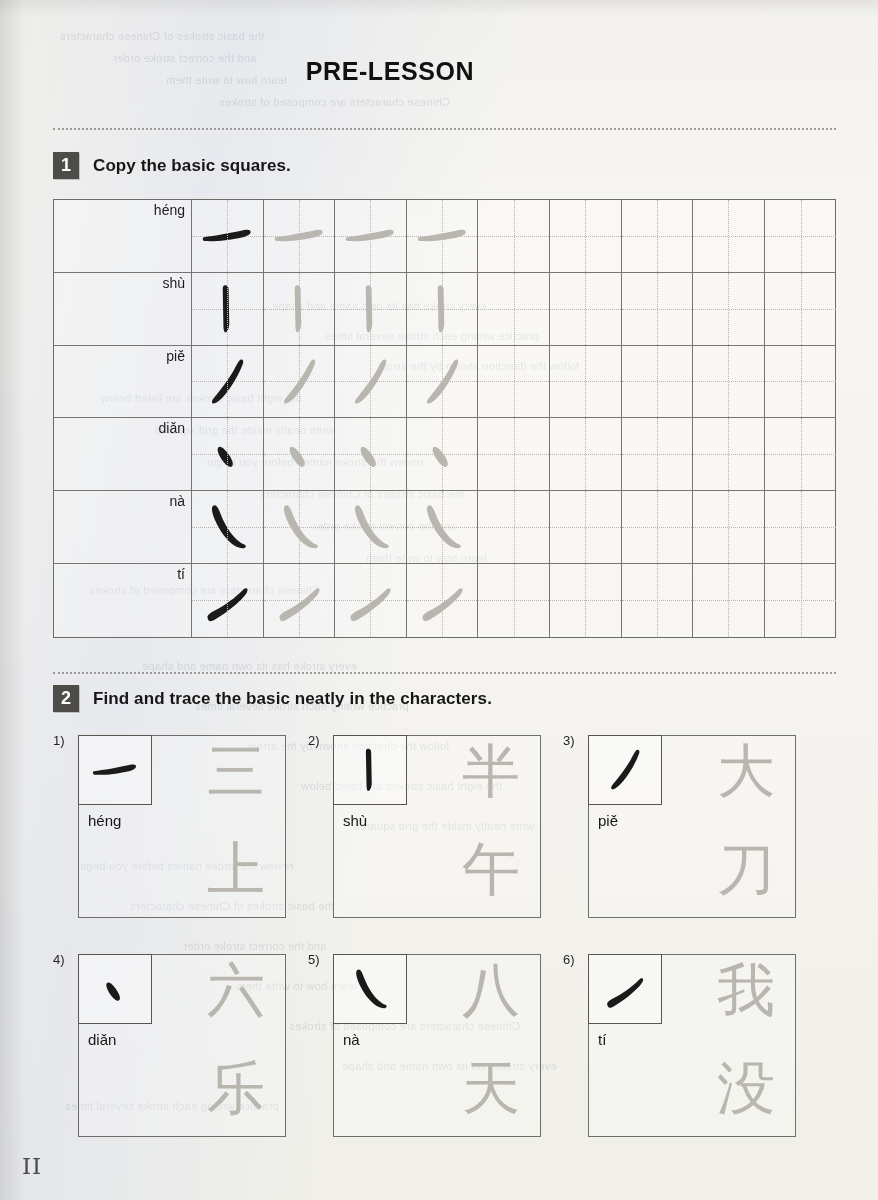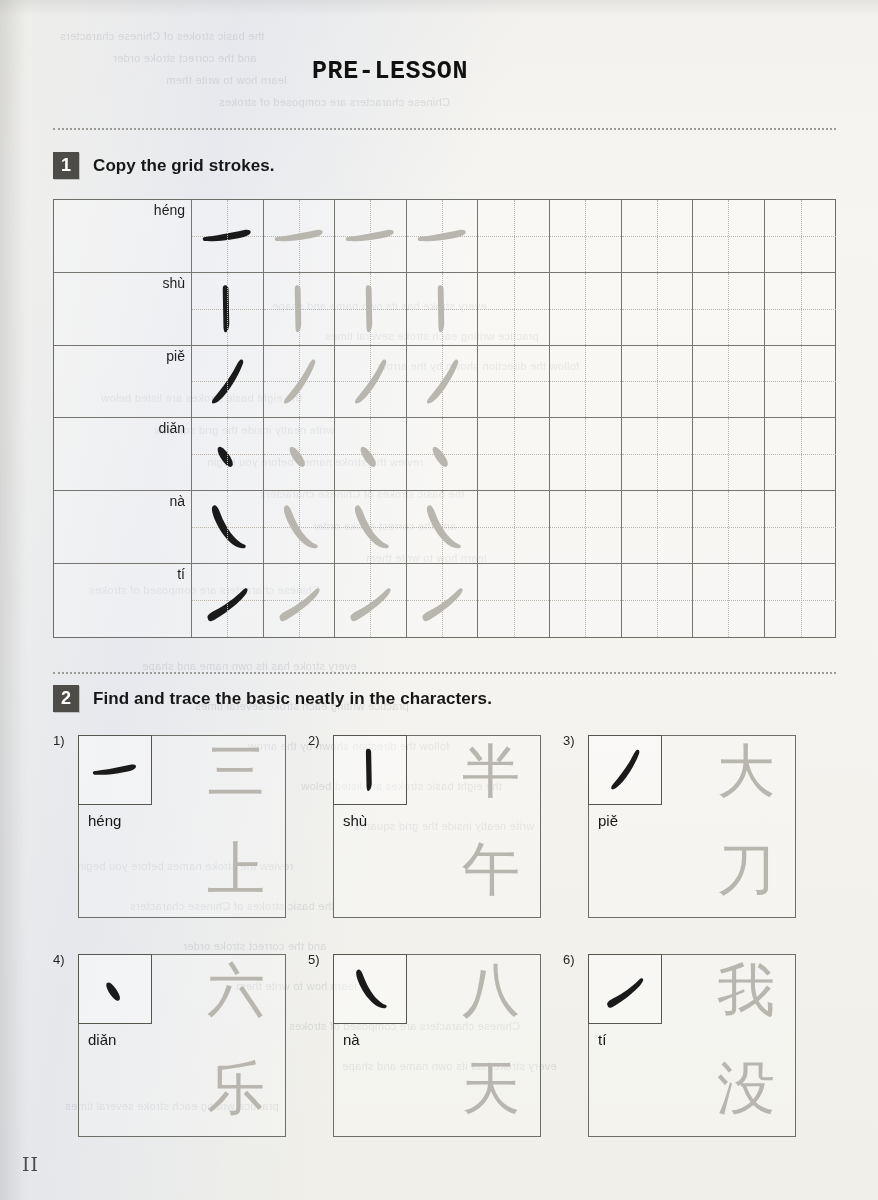--- a/index.html
+++ b/index.html
@@ -61,21 +61,20 @@
   #page-title {
     position: absolute;
     top: 57px;
     left: 0;
     width: 780px;
     text-align: center;
     font-size: 25px;
     font-weight: bold;
     letter-spacing: 0.6px;
     color: #111;
-    font-family: Liberation Mono, monospace;
   }
 
   .sep {
     position: absolute;
     height: 0;
     border-top: 2px dotted #8e8e88;
     opacity: 0.85;
   }
   #sep-top { left: 53px; width: 783px; top: 128px; }
   #sep-mid { left: 53px; width: 783px; top: 672px; }
@@ -223,21 +222,21 @@
   }
   .hanzi.first { top: 6px; }
   .hanzi.second { top: 104px; }
 
   
   #page-number {
     position: absolute;
     left: 22px;
     top: 1153px;
     font-family: "DejaVu Serif", serif;
-    font-size: 19px;
+    font-size: 23px;
     color: #4b4b4b;
     letter-spacing: 1px;
   }
 </style>
 </head>
 <body>
 
 <div id="paper"></div>
 <div id="bleed-layer">
     <div class="bleed" style="top: 30px; left: 60px;">the basic strokes of Chinese characters</div>
@@ -271,21 +270,21 @@
 <div id="scan-shadow-left"></div>
 
 <div id="content">
 
   <div id="page-title">PRE-LESSON</div>
 
   <div class="sep" id="sep-top"></div>
 
   <div class="ex-head" id="ex1-head">
     <div class="ex-badge">1</div>
-    <div class="ex-text">Copy the grid strokes.</div>
+    <div class="ex-text">Copy the basic squares.</div>
   </div>
 
   <div id="stroke-grid">
       <div class="grid-row">
         <div class="row-label">
           <span>héng</span>
         </div>
         <div class="cells">
           <div class="cell">
             <svg viewBox="0 0 100 100" preserveAspectRatio="xMidYMid meet" aria-hidden="true">

